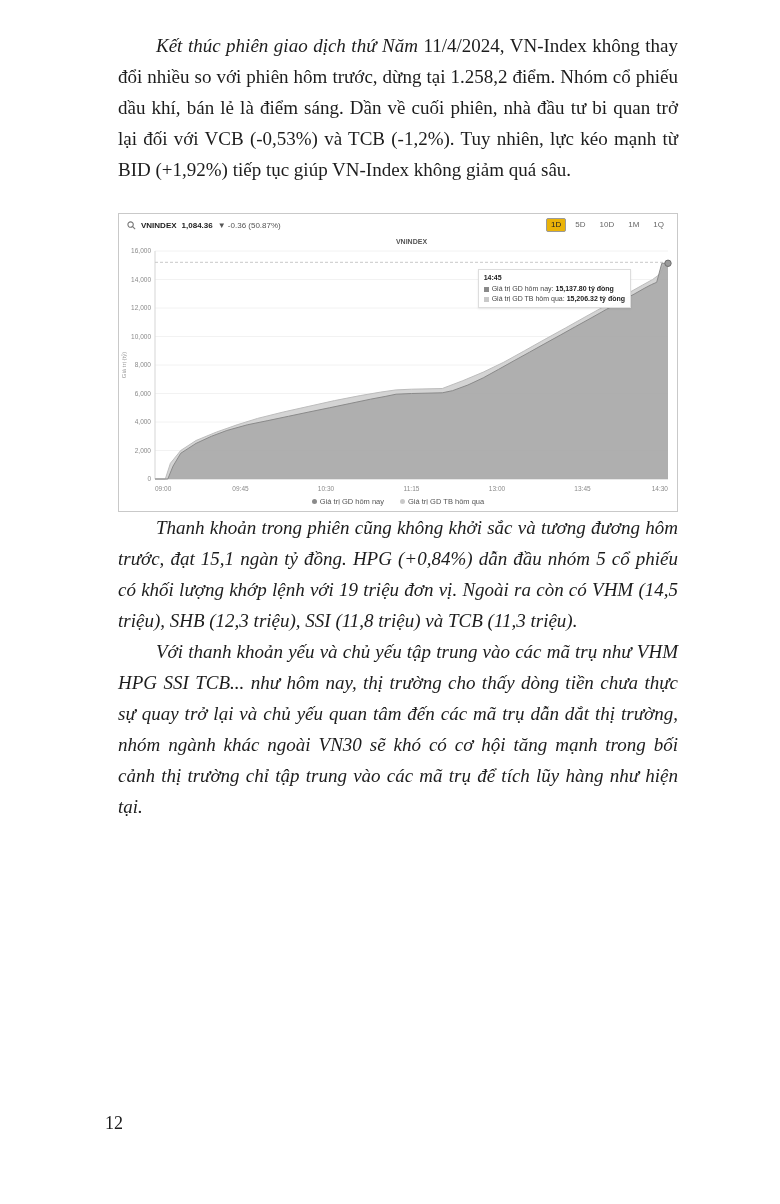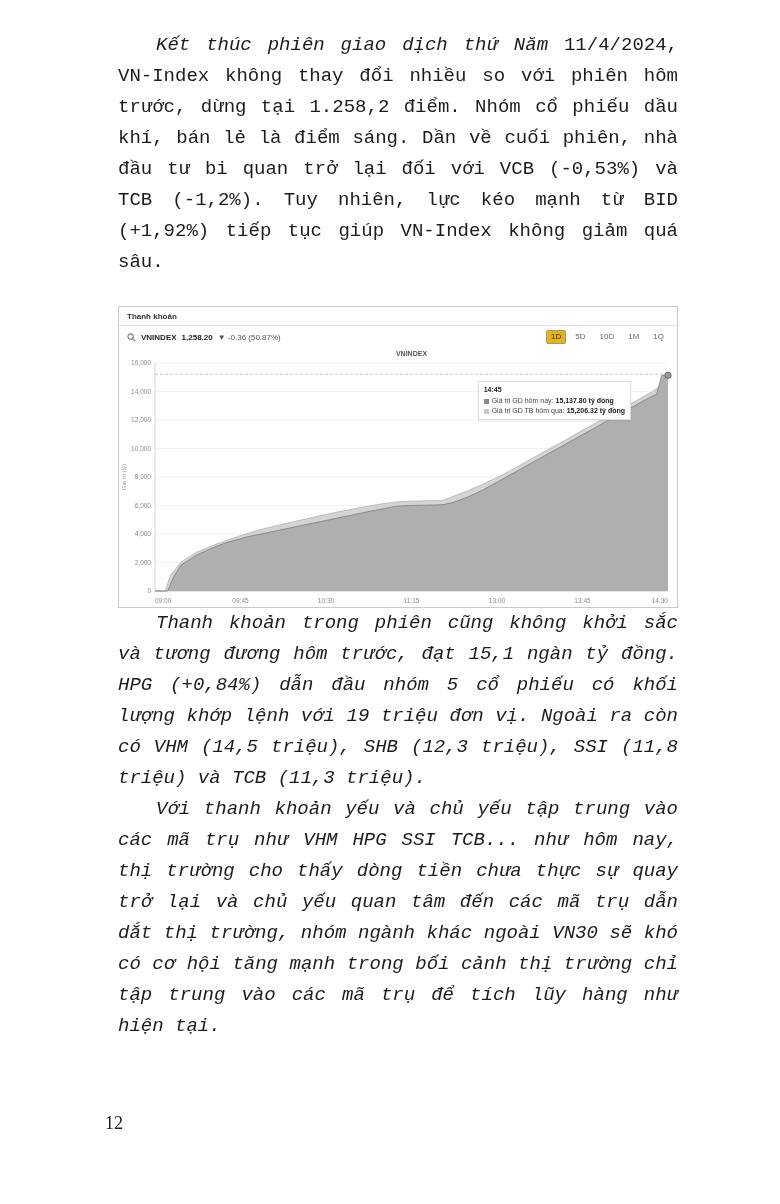--- a/index.html
+++ b/index.html
@@ -7,21 +7,21 @@
   .page{position:relative;width:780px;height:1204px;background:#fff;overflow:hidden;}
   .content{margin:0 102px 0 118px;width:560px;}
 
   
   .hdr{margin-top:64px;font-family:"Liberation Sans",sans-serif;font-weight:bold;
        font-size:21px;letter-spacing:0.5px;color:#00814f;line-height:26px;white-space:nowrap;}
   .hdr-script{font-family:"DejaVu Serif",serif;font-style:italic;font-weight:normal;
        font-size:18px;letter-spacing:0;margin:0 2px;}
 
   
-  .para{font-size:19px;line-height:31px;text-align:justify;text-indent:38px;margin:0;font-family:Liberation Mono, monospace;}
+  .para{font-size:19px;line-height:31px;text-align:justify;text-indent:38px;margin:0;}
   .p1{margin-top:30px;}
   .italic{font-style:italic;}
   .p2{}
   .p3{margin-top:0;}
 
   
   figure.chart-panel{margin:28px 0 0 0;width:560px;border:1px solid #c9c9c9;background:#fff;
        font-family:"Liberation Sans",sans-serif;box-sizing:border-box;}
   .panel-header{padding:5px 8px 4px;font-size:8px;font-weight:bold;color:#333;
        border-bottom:1px solid #e2e2e2;}
@@ -59,30 +59,29 @@
 </head>
 <body>
 
 <div class="page">
   <div class="content">
 
 
     <p class="para p1"><em>Kết thúc phiên giao dịch thứ Năm </em><span>11/4/2024, VN-Index không thay đổi nhiều so với phiên hôm trước, dừng tại 1.258,2 điểm. Nhóm cổ phiếu dầu khí, bán lẻ là điểm sáng. Dần về cuối phiên, nhà đầu tư bi quan trở lại đối với VCB (-0,53%) và TCB (-1,2%). Tuy nhiên, lực kéo mạnh từ BID (+1,92%) tiếp tục giúp VN-Index không giảm quá sâu.</span></p>
 
     <figure class="chart-panel">
-      <div class="panel-header">Thanh khoản</div>
 
       <div class="toolbar">
         <div class="tb-left">
           <svg width="9" height="9" viewBox="0 0 10 10">
             <circle cx="4" cy="4" r="3" fill="none" stroke="#777" stroke-width="1.2"></circle>
             <line x1="6.3" y1="6.3" x2="9" y2="9" stroke="#777" stroke-width="1.2"></line>
           </svg>
           <span class="tb-symbol">VNINDEX</span>
-          <span class="tb-price">1,258.20</span>
+          <span class="tb-price">1,084.36</span>
           <span class="tb-change">▼ -0.36 (50.87%)</span>
         </div>
         <div class="ranges">
           <button class="range selected">1D</button>
           <button class="range">5D</button>
           <button class="range">10D</button>
           <button class="range">1M</button>
           <button class="range">1Q</button>
         </div>
       </div>
@@ -133,20 +132,30 @@
             <b>15,137.80 tỷ đồng</b>
           </div>
           <div class="tt-row">
             <span class="sw sw-light"></span>
             <span>Giá trị GD TB hôm qua:</span>
             <b>15,206.32 tỷ đồng</b>
           </div>
         </div>
       </div>
 
+      <div class="bottom-legend">
+        <span class="leg-item">
+          <span class="dot dot-dark"></span>
+          <span>Giá trị GD hôm nay</span>
+        </span>
+        <span class="leg-item">
+          <span class="dot dot-light"></span>
+          <span>Giá trị GD TB hôm qua</span>
+        </span>
+      </div>
     </figure>
 
     <p class="para italic p2">Thanh khoản trong phiên cũng không khởi sắc và tương đương hôm trước, đạt 15,1 ngàn tỷ đồng. HPG (+0,84%) dẫn đầu nhóm 5 cổ phiếu có khối lượng khớp lệnh với 19 triệu đơn vị. Ngoài ra còn có VHM (14,5 triệu), SHB (12,3 triệu), SSI (11,8 triệu) và TCB (11,3 triệu).</p>
     <p class="para italic p3">Với thanh khoản yếu và chủ yếu tập trung vào các mã trụ như VHM HPG SSI TCB... như hôm nay, thị trường cho thấy dòng tiền chưa thực sự quay trở lại và chủ yếu quan tâm đến các mã trụ dẫn dắt thị trường, nhóm ngành khác ngoài VN30 sẽ khó có cơ hội tăng mạnh trong bối cảnh thị trường chỉ tập trung vào các mã trụ để tích lũy hàng như hiện tại.</p>
 
   </div>
 
   <div class="page-number">12</div>
 </div>
 

